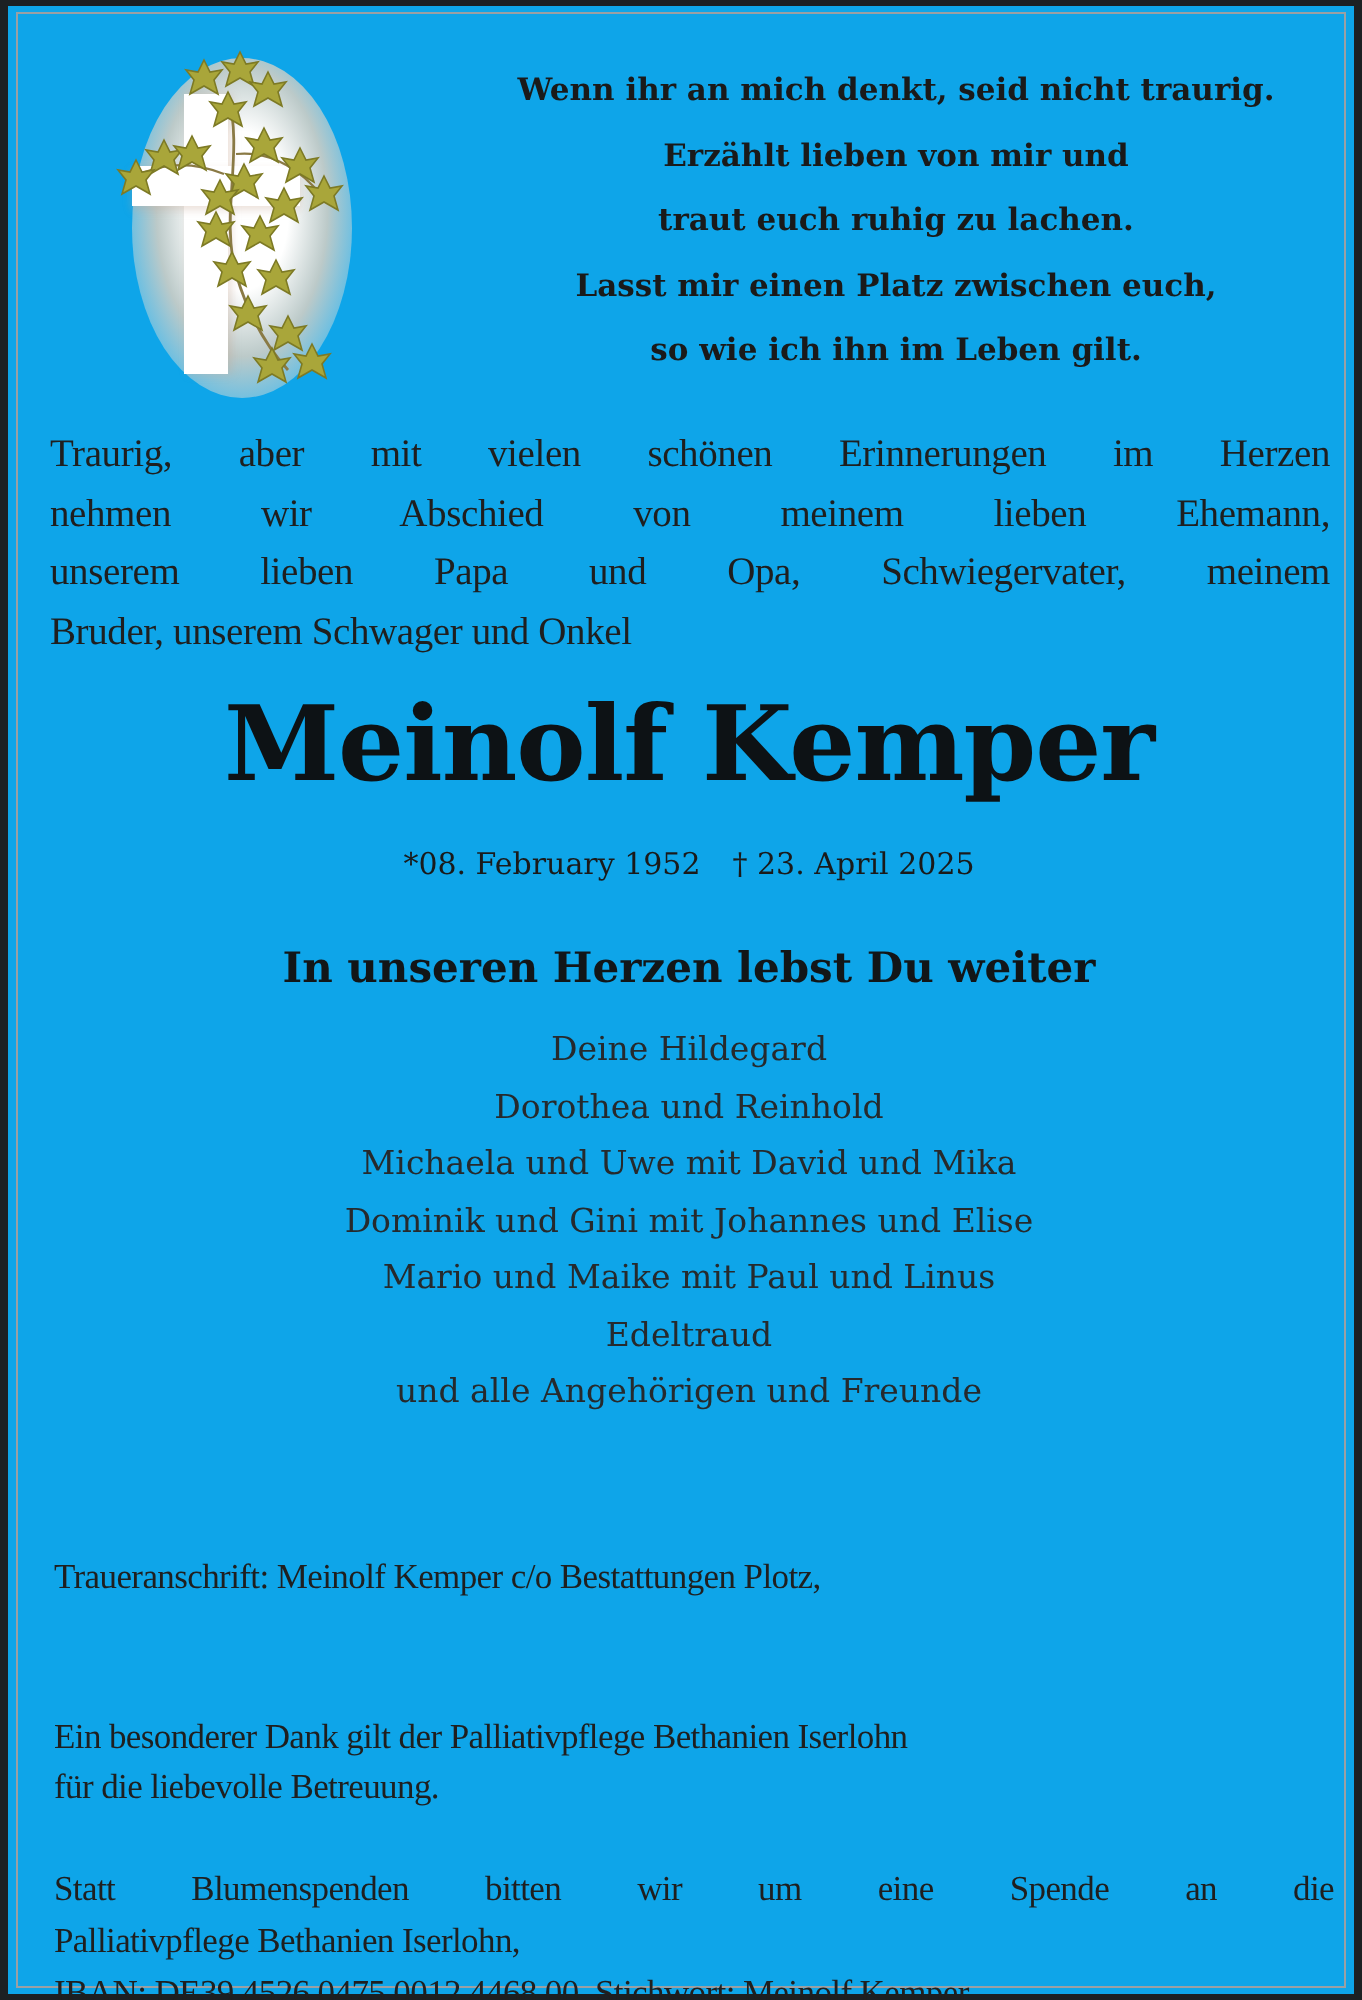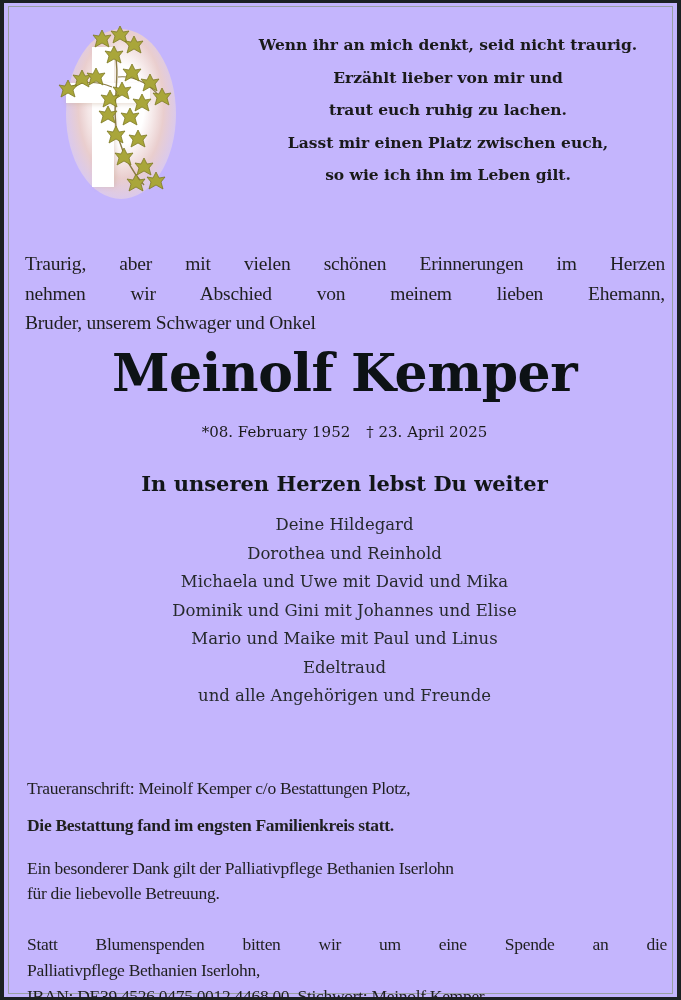--- a/index.html
+++ b/index.html
@@ -4,21 +4,21 @@
   <style>
     html, body { margin: 0; padding: 0; background: #ffffff; }
     body { width: 681px; height: 1000px; overflow: hidden; }
     .frame {
       position: absolute; left: 0; top: 0;
       width: 681px; height: 1000px; box-sizing: border-box;
       border-top: 3px solid #1c2023;
       border-left: 4px solid #1c2023;
       border-right: 4px solid #1c2023;
       border-bottom: 3px solid #1c2023;
-      background: #c4b5fd;
+      background: #0ea5e9;
     }
     .inner-edge {
       position: absolute; left: 4px; top: 3px; right: 4px; bottom: 3px;
       border: 1px solid #9aa0a4; pointer-events: none;
     }
     .serif { font-family: "DejaVu Serif", "Liberation Serif", serif; color: #1a1a1a; }
     .lib   { font-family: "Liberation Serif", "DejaVu Serif", serif; color: #1f1f1f; }
 
     
     .emblem { position: absolute; left: 48px; top: 14px; width: 140px; height: 182px; }
@@ -36,21 +36,20 @@
     .poem {
       position: absolute; left: 224px; top: 26px; width: 440px;
       text-align: center; font-weight: bold; font-size: 15.5px; line-height: 32.5px;
     }
     .poem div { white-space: nowrap; }
 
     .intro {
       position: absolute; left: 21px; top: 210px; width: 640px;
       font-size: 19.5px; line-height: 29.5px; text-align: justify; text-align-last: left;
       letter-spacing: -0.2px;
-      margin-top: 36px;
     }
     .intro span { display: block; text-align: justify; text-align-last: justify; }
     .intro span.last { text-align-last: left; }
 
     .name {
       position: absolute; left: 0; top: 338px; width: 681px; text-align: center;
       font-size: 52px; font-weight: bold; line-height: 64px; letter-spacing: -0.5px; color: #0d1215;
     }
     .dates {
       position: absolute; left: 0; top: 418px; width: 681px; text-align: center;
@@ -112,29 +111,30 @@
         <use href="#leaf" x="72" y="140"></use>
         <use href="#leaf" x="92" y="150"></use>
       <use href="#leaf" x="104" y="164"></use>
         <use href="#leaf" x="84" y="166"></use>
         <use href="#leaf" x="58" y="82"></use>
     </svg>
   </div>
 
   <div class="poem serif">
     <div>Wenn ihr an mich denkt, seid nicht traurig.</div>
-    <div>Erzählt lieber von mir und</div>
+    <div>Erzählt lieben von mir und</div>
     <div>traut euch ruhig zu lachen.</div>
     <div>Lasst mir einen Platz zwischen euch,</div>
     <div>so wie ich ihn im Leben gilt.</div>
   </div>
 
   <div class="intro lib">
     <span>Traurig, aber mit vielen schönen Erinnerungen im Herzen</span>
     <span>nehmen wir Abschied von meinem lieben Ehemann,</span>
+    <span>unserem lieben Papa und Opa, Schwiegervater, meinem</span>
     <span class="last">Bruder, unserem Schwager und Onkel</span>
   </div>
 
   <div class="name serif">Meinolf Kemper</div>
 
   <div class="dates serif">
     <span>*08. February 1952</span><span class="sep"></span><span>† 23. April 2025</span>
   </div>
 
   <div class="motto serif">In unseren Herzen lebst Du weiter</div>
@@ -146,21 +146,20 @@
     <div>Dominik und Gini mit Johannes und Elise</div>
     <div>Mario und Maike mit Paul und Linus</div>
     <div>Edeltraud</div>
     <div>und alle Angehörigen und Freunde</div>
   </div>
 
   <div class="block address lib">
     <span class="plain-line">Traueranschrift: Meinolf Kemper c/o Bestattungen Plotz,</span>
   </div>
 
-  <div class="block burial lib">Die Bestattung fand im engsten Familienkreis statt.</div>
 
   <div class="block thanks lib">
     <span class="plain-line">Ein besonderer Dank gilt der Palliativpflege Bethanien Iserlohn</span>
     <span class="plain-line">für die liebevolle Betreuung.</span>
   </div>
 
   <div class="block donation lib">
     <span class="justify-line">Statt Blumenspenden bitten wir um eine Spende an die</span>
     <span class="plain-line">Palliativpflege Bethanien Iserlohn,</span>
     <span class="plain-line">IBAN: DE39 4526 0475 0012 4468 00, Stichwort: Meinolf Kemper.</span>

